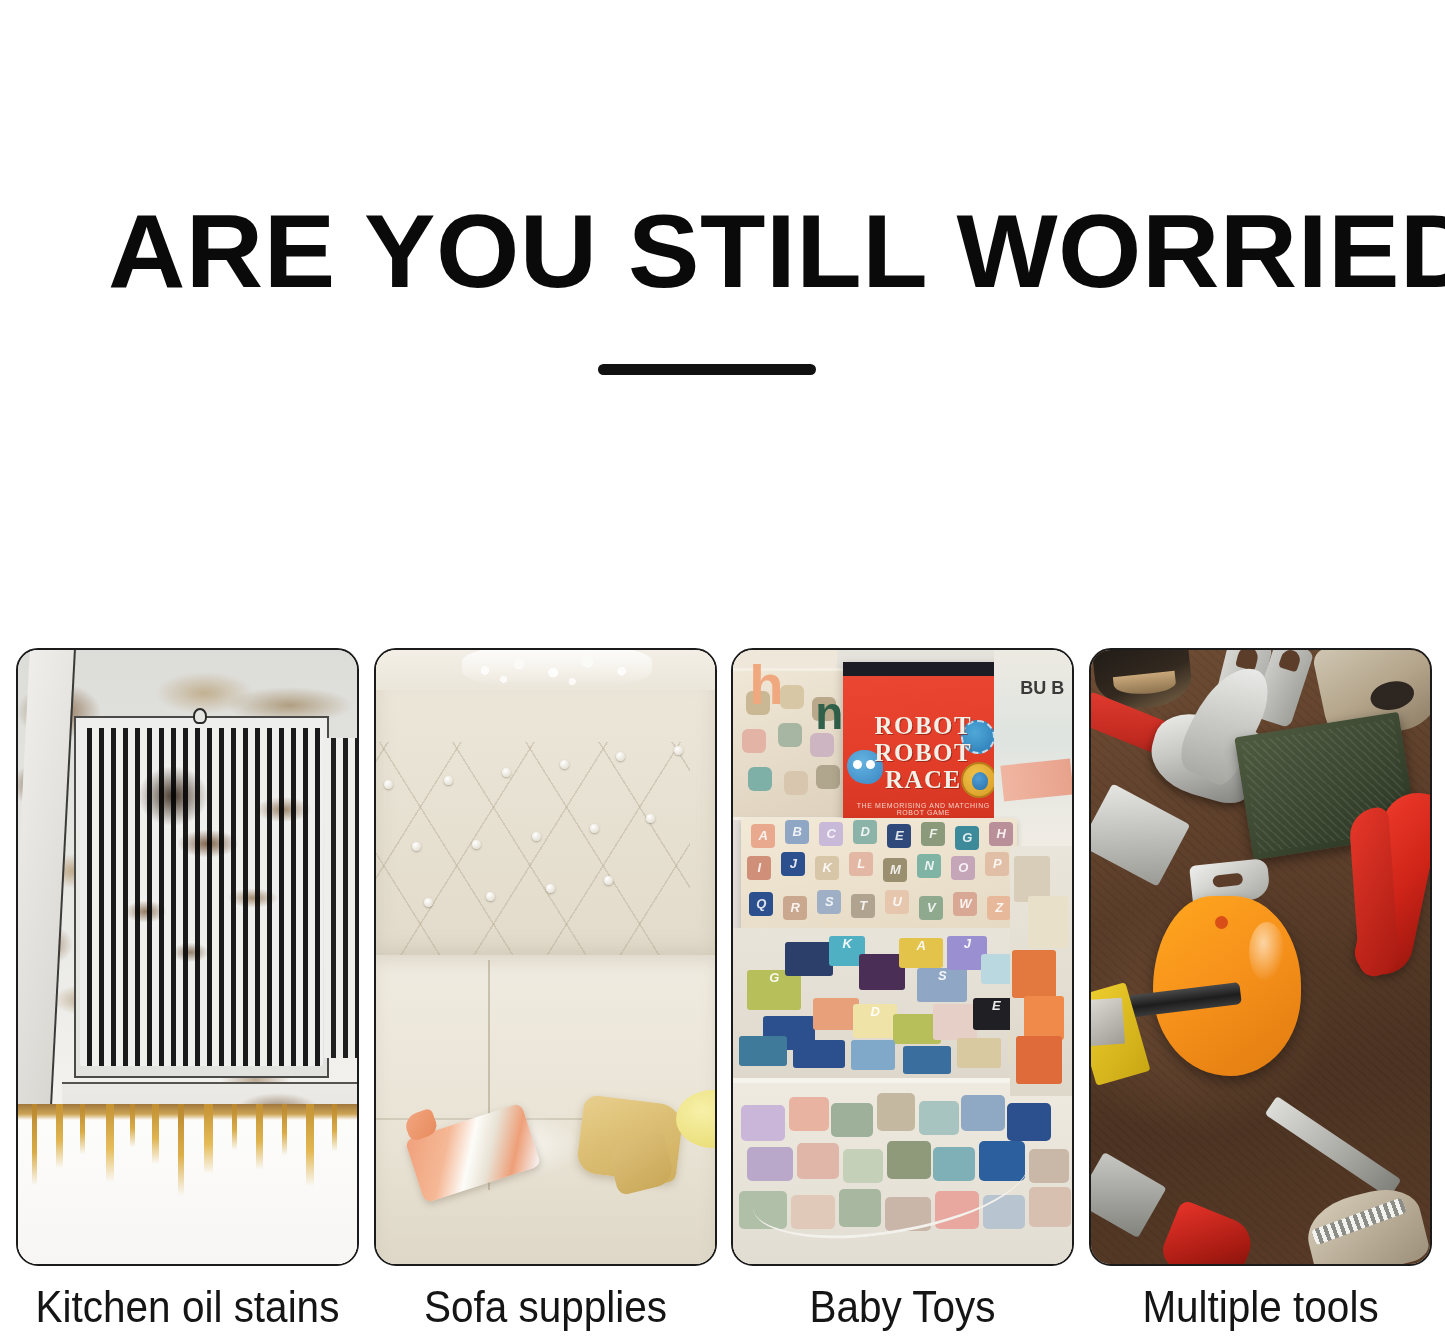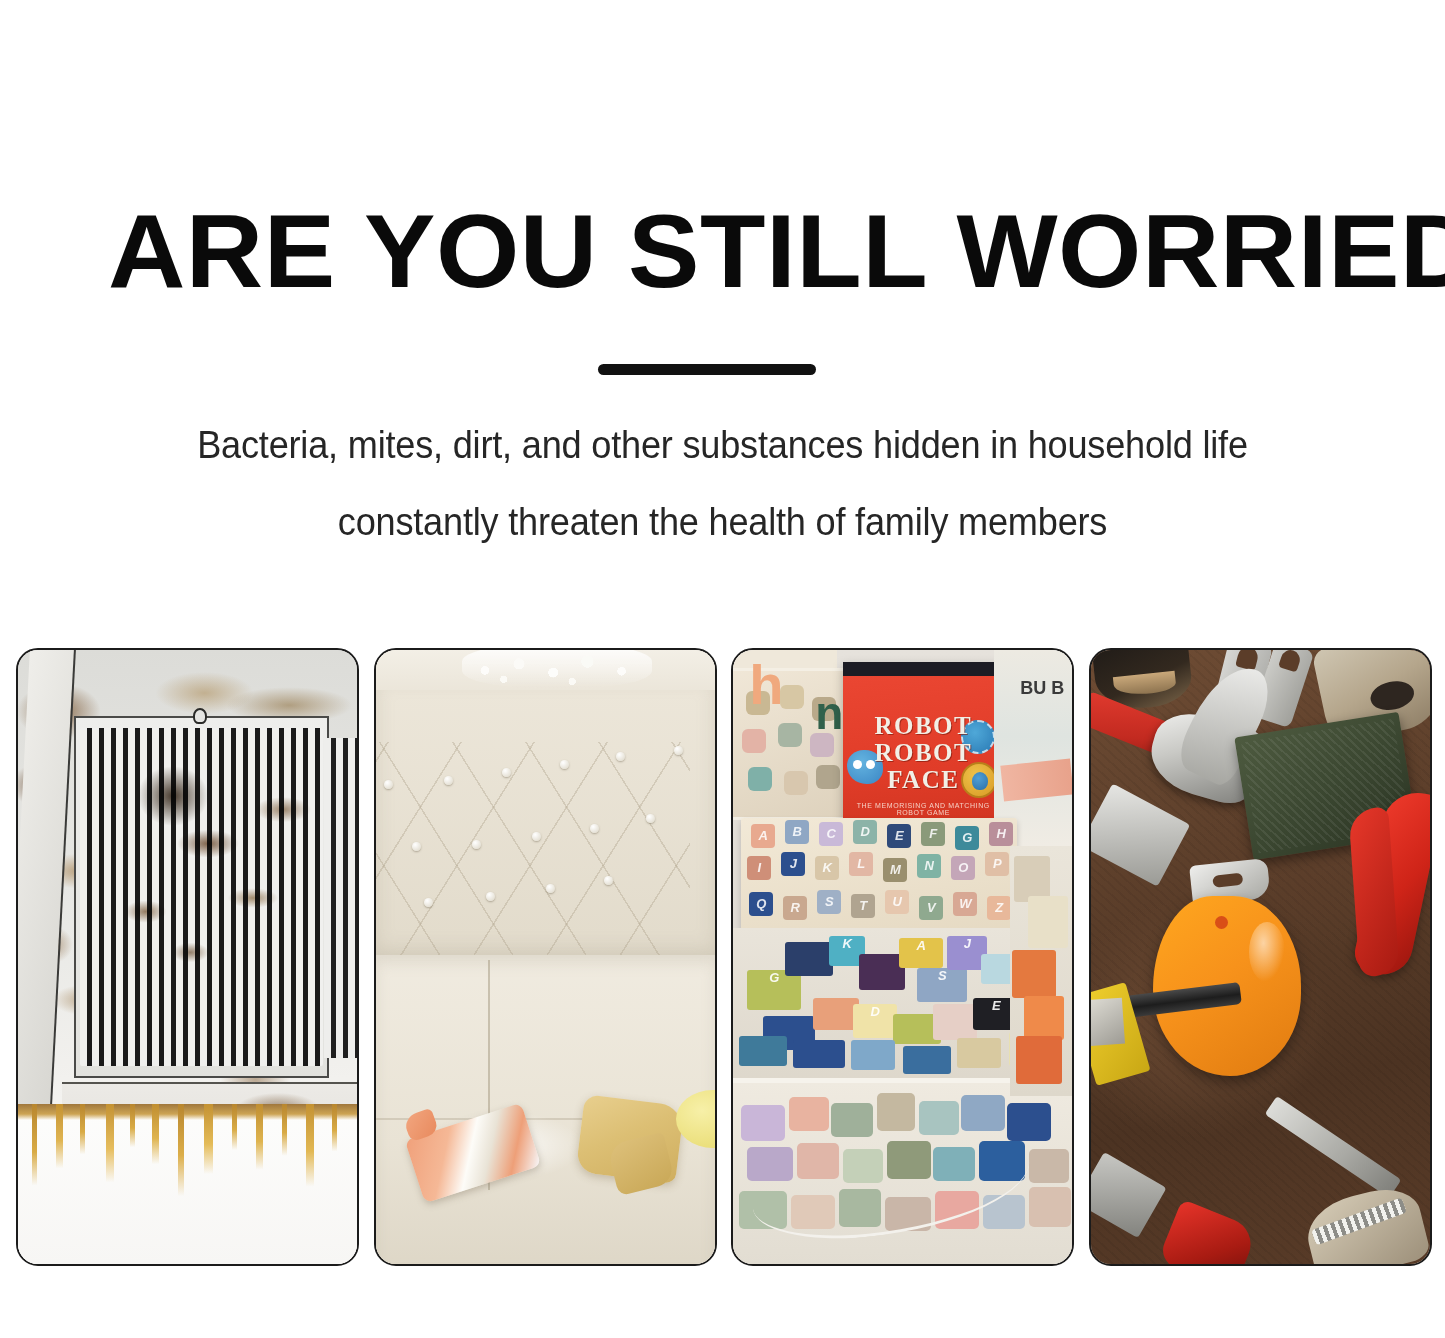--- a/index.html
+++ b/index.html
@@ -582,24 +582,20 @@
 </style>
 </head>
 <body>
 
 <div class="page">
 
   <div class="headline">ARE YOU STILL WORRIED?</div>
 
   <div class="divider"></div>
 
-  <div class="subtitle">
-    <span class="line1">Bacteria, mites, dirt, and other substances hidden in household life</span>
-    <span class="line2">constantly threaten the health of family members</span>
-  </div>
 
   <div class="gallery">
 
     <div class="panel">
       <div class="scene">
         <div class="p1-wall"></div>
         <div class="p1-side"></div>
         <div class="p1-frame"></div>
         <div class="p1-grill"></div>
         <div class="p1-grill-right"></div>
@@ -665,21 +661,21 @@
         <div class="p3-bigletter">h</div>
         <div class="p3-greenletter">n</div>
 
         <div class="p3-box">
           <div class="p3-monster"></div>
           <div class="p3-badge-blue"></div>
           <div class="p3-badge-gold"></div>
           <div class="p3-box-title">
             <span>ROBOT</span><br>
             <span>ROBOT</span><br>
-            <span>FACE</span>
+            <span>RACE</span>
           </div>
           <div class="p3-box-sub">THE MEMORISING AND MATCHING ROBOT GAME</div>
         </div>
 
         <div class="p3-wallR"></div>
         <div class="p3-bu">BU B</div>
         <div class="p3-pinkbar"></div>
 
         <div class="p3-puzzle">
           <i style="left:10px;top:6px;background:#e8a98f">A</i>
@@ -789,14 +785,20 @@
         <div class="p4-yellow"></div>
         <div class="p4-darkblade"></div>
         <div class="p4-screwdriver"></div>
         <div class="p4-redtool"></div>
         <div class="p4-saw"></div>
       </div>
     </div>
 
   </div>
 
+  <div class="captions">
+    <div class="caption">Kitchen oil stains</div>
+    <div class="caption">Sofa supplies</div>
+    <div class="caption">Baby Toys</div>
+    <div class="caption">Multiple tools</div>
+  </div>
 
 </div>
 
 </body></html>

